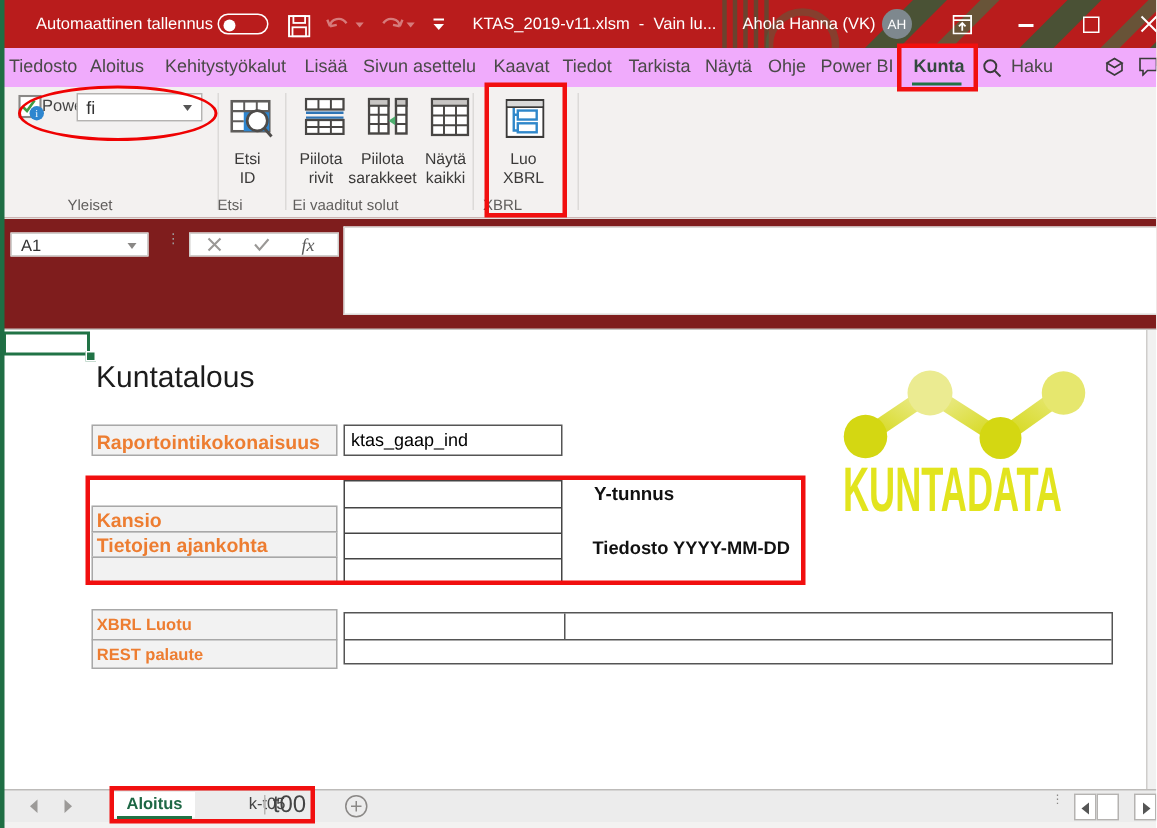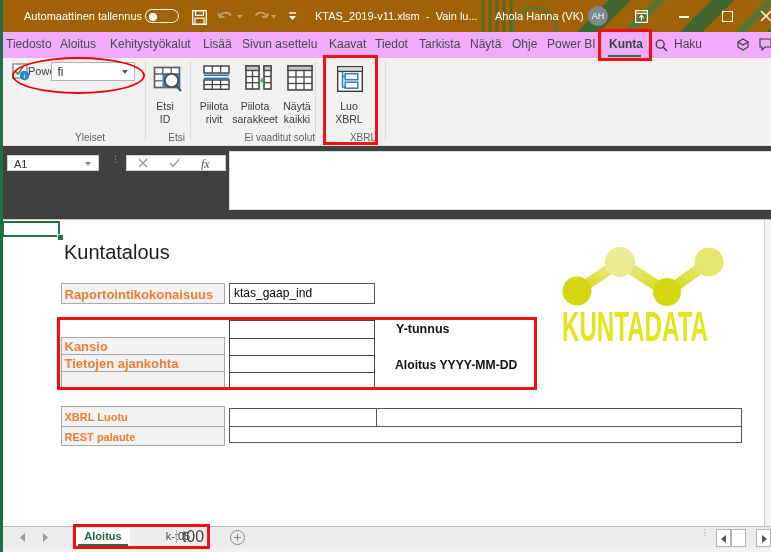--- a/index.html
+++ b/index.html
@@ -1,30 +1,30 @@
 <!DOCTYPE html>
 <html><head><meta charset="utf-8">
 <style>
   html,body{margin:0;padding:0;}
   #root{position:relative;width:771px;height:552px;overflow:hidden;background:#fff;
         font-family:"Liberation Sans",sans-serif;}
   .abs{position:absolute;}
   
-  #titlebar{left:0;top:0;width:771px;height:44px;background:#a16207;}
+  #titlebar{left:0;top:0;width:771px;height:44px;background:#b91c1c;}
   .tb-txt{color:#fff;font-size:11px;line-height:32px;white-space:nowrap;}
   
   #menubar{left:0;top:32px;width:771px;height:26px;background:#f0abfc;}
   .mi{position:absolute;top:0;height:26px;line-height:25px;font-size:12px;color:#4a4948;white-space:nowrap;}
   
   #ribbon{left:0;top:58px;width:771px;height:87px;background:#f3f1f0;}
   .gsep{position:absolute;top:4px;width:1px;height:78px;background:#dcdad8;}
-  .glabel{position:absolute;top:74px;font-size:10px;color:#605e5c;text-align:right;}
+  .glabel{position:absolute;top:74px;font-size:10px;color:#605e5c;text-align:left;}
   .blabel{position:absolute;font-size:10.5px;color:#3b3a39;text-align:center;line-height:12.5px;}
   
-  #formularow{left:0;top:145px;width:771px;height:75px;background:#404040;}
+  #formularow{left:0;top:145px;width:771px;height:75px;background:#7f1d1d;}
   
   #sheet{left:3px;top:220px;width:761px;height:306px;background:#fff;}
   .lblcell{position:absolute;left:61px;width:164px;background:#f2f2f2;border:1px solid #a8a8a8;
            box-sizing:border-box;color:#ed7d31;font-weight:bold;font-size:13px;padding-left:2.5px;
            white-space:nowrap;overflow:hidden;}
   
   #tabbar{left:0;top:526px;width:771px;height:22px;background:#ececec;border-top:1px solid #bdbbb9;box-sizing:border-box;}
   #statusbar{left:0;top:548px;width:771px;height:4px;background:#f3f2f1;}
   .red{border:3px solid #f10f0f;box-sizing:border-box;background:transparent;}
 </style></head>
@@ -252,21 +252,21 @@
 
   <div class="lblcell" style="top:354px;height:18px;line-height:18px;">Tietojen ajankohta</div>
   <div class="lblcell" style="top:337px;height:18px;line-height:18px;">Kansio</div>
   <div class="lblcell" style="top:371px;height:18px;"></div>
   <div class="abs" style="left:229px;top:320px;width:146px;height:69px;border:1px solid #444;box-sizing:border-box;background:#fff;">
     <div style="position:absolute;left:0;top:16.5px;width:100%;height:1px;background:#444;"></div>
     <div style="position:absolute;left:0;top:34px;width:100%;height:1px;background:#444;"></div>
     <div style="position:absolute;left:0;top:51px;width:100%;height:1px;background:#444;"></div>
   </div>
   <div class="abs" style="left:396px;top:322px;font-size:12.5px;font-weight:600;color:#111;">Y-tunnus</div>
-  <div class="abs" style="left:395px;top:358px;font-size:12.2px;font-weight:600;color:#111;">Aloitus YYYY-MM-DD</div>
+  <div class="abs" style="left:395px;top:358px;font-size:12.2px;font-weight:600;color:#111;">Tiedosto YYYY-MM-DD</div>
   <div class="abs red" style="left:57px;top:317px;width:480px;height:73px;z-index:30;"></div>
 
   <div class="lblcell" style="top:406px;height:21px;line-height:21px;font-size:11px;">XBRL Luotu</div>
   <div class="lblcell" style="top:426px;height:20px;line-height:20px;font-size:11px;">REST palaute</div>
   <div class="abs" style="left:229px;top:408px;width:513px;height:35px;border:1px solid #555;box-sizing:border-box;background:#fff;">
     <div style="position:absolute;left:0;top:17px;width:100%;height:1px;background:#555;"></div>
     <div style="position:absolute;left:146px;top:0;width:1px;height:17px;background:#555;"></div>
   </div>
 
   <svg class="abs" style="left:550px;top:245px" width="180" height="100" viewBox="0 0 180 100">

